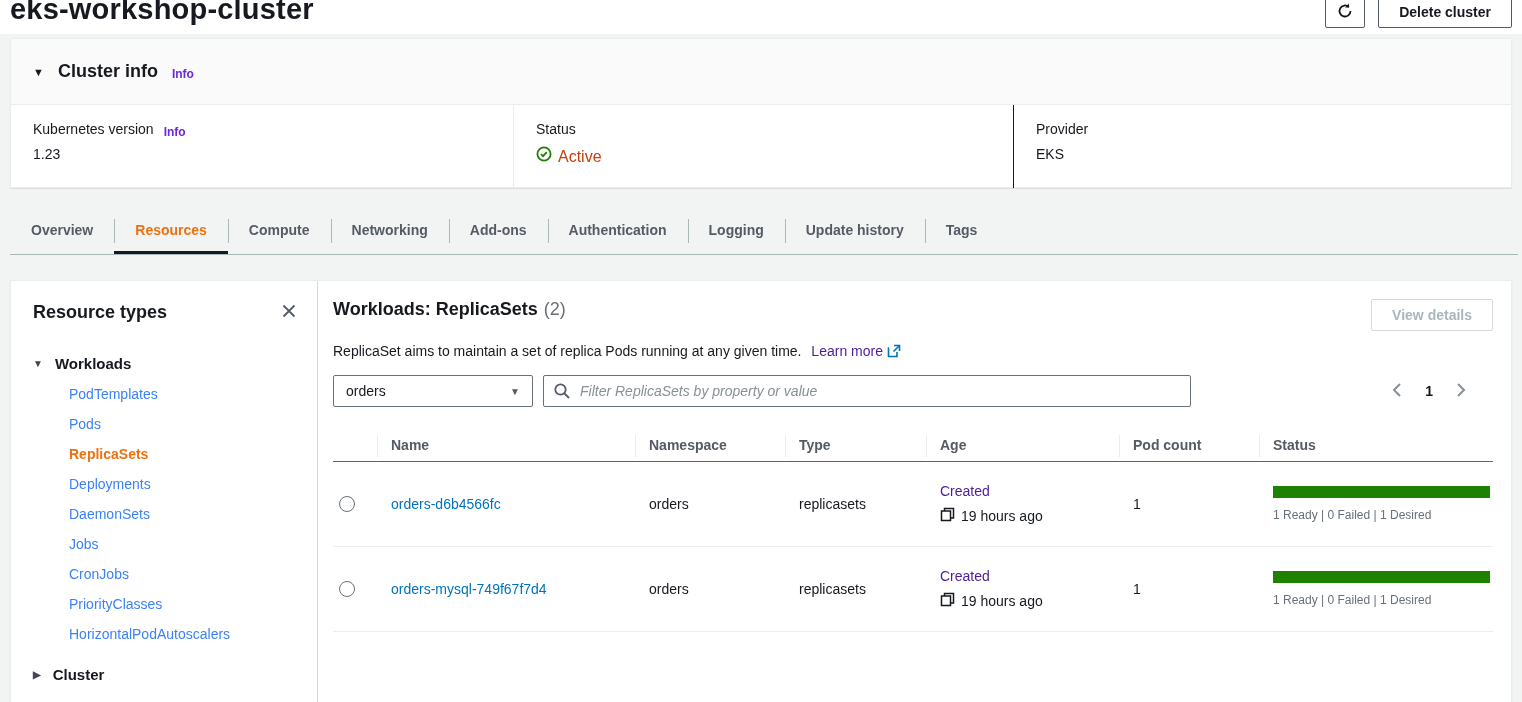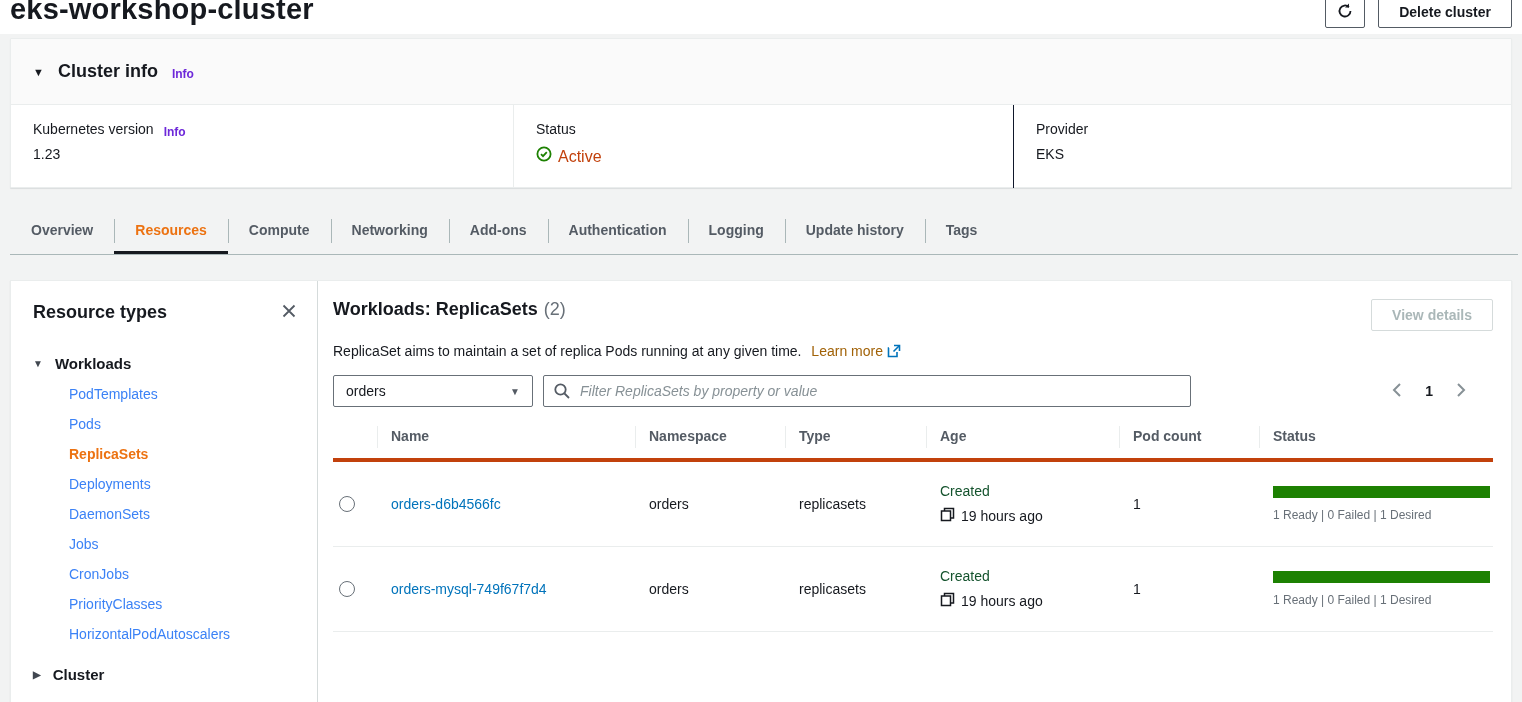--- a/index.html
+++ b/index.html
@@ -49,51 +49,51 @@
   .side-list li { height:30px; display:flex; align-items:center; font-size:14px; color:#3b82f6; cursor:pointer; }
   .side-list li.active { color:#ec7211; font-weight:bold; }
   .side-group.collapsed { margin-top:17px; }
 
   
   .main { flex:1; padding:18px 18px 0 15px; min-width:0; }
   .main-head { display:flex; align-items:flex-start; }
   .main-title { font-size:18px; font-weight:bold; color:#16191f; }
   .main-count { font-size:18px; color:#687078; font-weight:normal; margin-left:6px; }
   .main-desc { margin-top:11px; font-size:14px; color:#16191f; }
-  .learn-more { color:#a16207; text-decoration:none; margin-left:6px; }
+  .learn-more { color:#4c1d95; text-decoration:none; margin-left:6px; }
   .ext-icon { margin-left:4px; position:relative; top:2px; }
 
   .filter-row { margin-top:16px; display:flex; align-items:center; gap:10px; }
   .dropdown { width:200px; height:32px; border:1px solid #687078; border-radius:2px; background:#fff; display:flex; align-items:center; padding:0 12px; font-size:14px; color:#16191f; cursor:pointer; }
   .dropdown .caret { margin-left:auto; color:#545b64; font-size:10px; }
   .searchbox { position:relative; width:648px;border-radius:11px; }
   .searchbox input { width:100%; height:32px; border:1px solid #687078; border-radius:2px; padding:0 10px 0 36px; font-size:14px; font-family:"Liberation Sans",sans-serif; color:#16191f; }
   .searchbox input::placeholder { font-style:italic; color:#879196; }
   .searchbox .sicon { position:absolute; left:10px; top:7px; }
   .pagination { margin-left:auto; display:flex; align-items:center; gap:23px; padding-right:26px; }
   .page-num { font-size:14px; font-weight:bold; color:#16191f; }
   .pg-btn { background:none; border:none; cursor:pointer; display:flex; padding:0; }
 
   
   .table { margin-top:21px; }
-  .thead { display:flex; height:34px; border-bottom:4px solid #c2410c; }
+  .thead { display:flex; height:34px; align-items:center; border-bottom:1px solid #c2410c; }
   .th { font-size:14px; font-weight:bold; color:#545b64; position:relative; padding-left:14px; }
   .th + .th::before { content:''; position:absolute; left:0; top:-2px; height:22px; width:1px; background:#eaeded; }
   .trow { display:flex; height:85px; align-items:center; border-bottom:1px solid #eaeded; }
   .td { padding-left:14px; font-size:14px; color:#16191f; }
   .c-sel { width:44px; display:flex; justify-content:flex-start; padding-left:6px; }
   .c-name { width:258px; }
   .c-ns { width:150px; }
   .c-type { width:141px; }
   .c-age { width:193px; }
   .c-pod { width:140px; }
   .c-status { flex:1; }
   .radio { width:16px; height:16px; border:1px solid #687078; border-radius:50%; background:#fff; display:inline-block; cursor:pointer; }
   .res-link { color:#0073bb; text-decoration:none; }
-  .age-created { color:#14532d; font-size:14px; }
+  .age-created { color:#4c1d95; font-size:14px; }
   .age-val { margin-top:8px; display:flex; align-items:center; gap:6px; color:#16191f; font-size:14px; }
   .status-bar { width:217px; height:12px; background:#1d8102; }
   .status-text { margin-top:10px; font-size:12px; color:#687078; }
 </style>
 </head>
 <body>
 
 <div class="screen">
 
   <div class="page-header">

